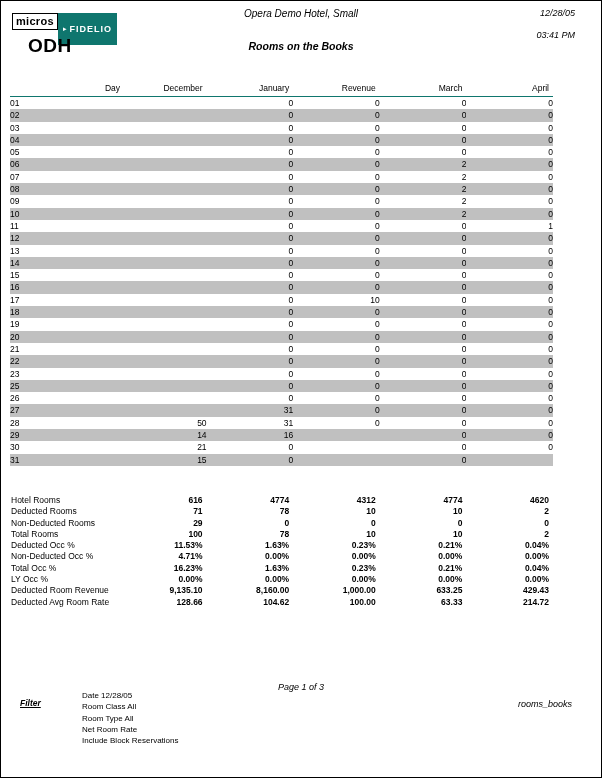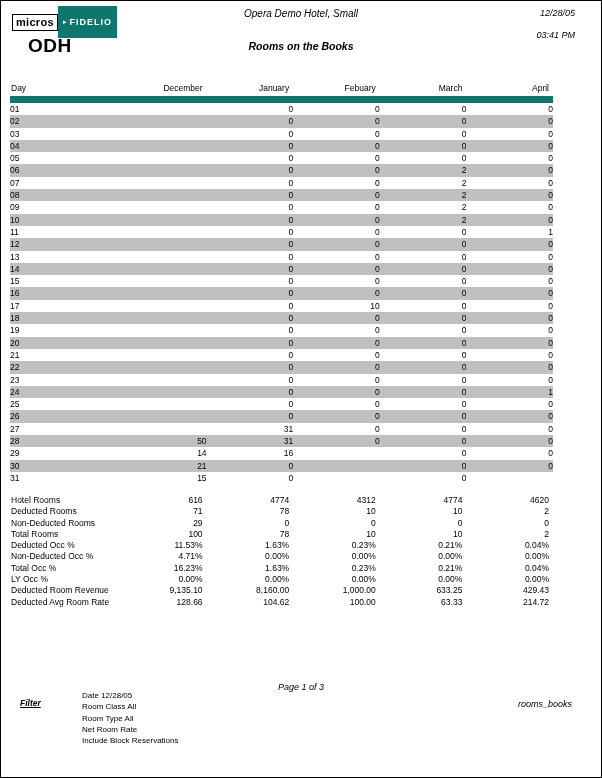--- a/index.html
+++ b/index.html
@@ -8,52 +8,52 @@
     width: 602px; height: 778px;
     position: relative;
     background: #ffffff;
     color: #000;
     font-family: "Liberation Sans", "DejaVu Sans", sans-serif;
     overflow: hidden;
   }
   .page-border { position: absolute; inset: 0; border: 1px solid #000; pointer-events: none; }
 
   
-  .logo { position: absolute; left: 12px; top: 13px; display: flex; height: 18px; align-items: center; }
+  .logo { position: absolute; left: 12px; top: 13px; display: flex; height: 18px; align-items: flex-start; }
   .logo-micros {
     background: #fff; border: 1px solid #000;
     font-weight: bold; font-size: 11px; line-height: 15px;
     padding: 0 3px; letter-spacing: 0.3px;
   }
   .logo-fidelio {
     background: #0f766e; color: #fff; font-weight: bold; font-size: 9px;
     letter-spacing: 1px; padding: 11px 5px; display: flex; align-items: center;
   }
   .logo-arrow { font-size: 7px; margin-right: 2px; color: #fff; }
   .property-code { position: absolute; left: 28px; top: 35px; font-size: 19px; font-weight: bold; letter-spacing: 0.5px; }
   .hotel-name { position: absolute; top: 8px; left: 130px; right: 130px; text-align: center; font-size: 10px; font-style: italic; }
   .report-title { position: absolute; top: 40px; left: 130px; right: 130px; text-align: center; font-size: 10.5px; font-weight: bold; font-style: italic; }
   .report-date { position: absolute; top: 8px; right: 27px; font-size: 9px; font-style: italic; }
   .report-time { position: absolute; top: 30px; right: 27px; font-size: 9px; font-style: italic; }
 
   
   table.rooms { position: absolute; left: 10px; top: 83px; width: 543px; border-collapse: collapse; table-layout: fixed; }
-  table.rooms th { font-weight: normal; font-size: 8.5px; border-bottom: 7px solid #0f766e; }
+  table.rooms th { font-weight: normal; font-size: 8.5px; border-bottom: 1px solid #0f766e; text-align: right; }
   th.day-header { text-align: left; padding: 0 0 3px 1px; }
   th.month-header { text-align: right; padding: 0 4px 3px 0; }
   table.rooms tbody td { font-size: 8.5px; height: 12.3px; line-height: 12.3px; padding: 0; white-space: nowrap; overflow: hidden; }
   td.day-cell { text-align: left; padding-left: 1px; margin-top: 48px; }
   td.value-cell { text-align: right; padding-right: 4px; }
   table.rooms tbody tr:nth-child(even) { background: var(--stripe, #c0c0c0); }
 
   
   table.summary { position: absolute; left: 10px; top: 495px; width: 543px; border-collapse: collapse; table-layout: fixed; }
   table.summary td { font-size: 8.5px; height: 11.3px; line-height: 11.3px; padding: 0; white-space: nowrap; }
   table.summary td.label-cell { text-align: left; padding-left: 1px; }
-  table.summary td.value-cell { text-align: right; padding-right: 4px; }
+  table.summary td.value-cell { text-align: right; padding-right: 4px; font-weight: bold; }
 
   
   .footer-filter-label { position: absolute; left: 20px; top: 698px; font-size: 8.5px; font-weight: bold; font-style: italic; text-decoration: underline; }
   .footer-filter-lines { position: absolute; left: 82px; top: 690px; font-size: 8px; line-height: 11.3px; }
   .footer-page { position: absolute; left: 200px; right: 200px; top: 682px; text-align: center; font-size: 9px; font-style: italic; }
   .footer-file { position: absolute; right: 30px; top: 699px; font-size: 9px; font-style: italic; }
 </style>
 </head>
 <body>
 
@@ -79,21 +79,21 @@
       <col style="width:86.6px">
       <col style="width:86.6px">
       <col style="width:86.6px">
       <col style="width:86.6px">
   </colgroup>
   <thead>
     <tr>
       <th class="day-header">Day</th>
     <th class="month-header">December</th>
         <th class="month-header">January</th>
-        <th class="month-header">Febuary</th>
+        <th class="month-header">Revenue</th>
         <th class="month-header">March</th>
         <th class="month-header">April</th>
       </tr>
   </thead>
   <tbody>
       <tr>
         <td class="day-cell">01</td>
         <td class="value-cell"></td>
         <td class="value-cell">0</td>
         <td class="value-cell">0</td>
@@ -268,28 +268,20 @@
         <td class="value-cell">0</td>
         <td class="value-cell">0</td>
       </tr>
       <tr>
         <td class="day-cell">23</td>
         <td class="value-cell"></td>
         <td class="value-cell">0</td>
         <td class="value-cell">0</td>
         <td class="value-cell">0</td>
         <td class="value-cell">0</td>
-      </tr>
-      <tr>
-        <td class="day-cell">24</td>
-        <td class="value-cell"></td>
-        <td class="value-cell">0</td>
-        <td class="value-cell">0</td>
-        <td class="value-cell">0</td>
-        <td class="value-cell">1</td>
       </tr>
       <tr>
         <td class="day-cell">25</td>
         <td class="value-cell"></td>
         <td class="value-cell">0</td>
         <td class="value-cell">0</td>
         <td class="value-cell">0</td>
         <td class="value-cell">0</td>
       </tr>
       <tr>

